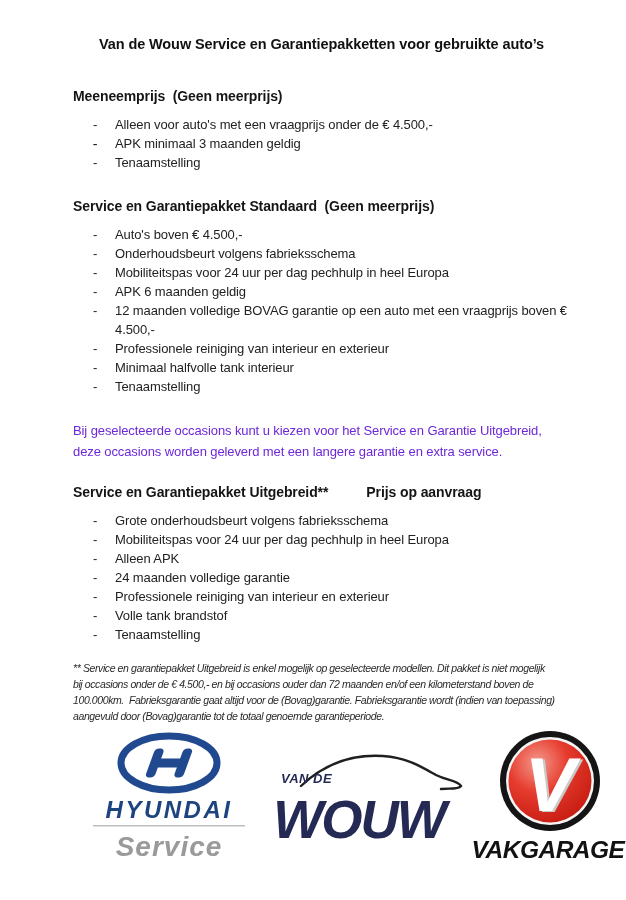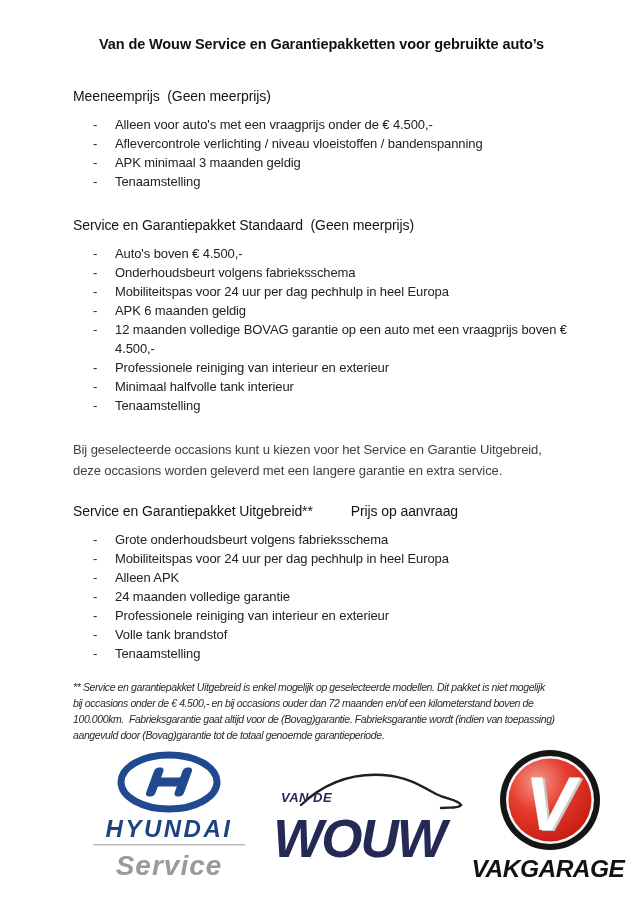--- a/index.html
+++ b/index.html
@@ -7,35 +7,35 @@
   .page {
     width:626px; height:900px; background:#ffffff; overflow:hidden;
     font-family:"Liberation Sans", sans-serif; color:#1c1c1c; position:relative;
   }
   .content { padding:36px 56px 0 73px; }
   .title {
     text-align:center; font-weight:bold; font-size:14.5px; color:#111;
     letter-spacing:-0.1px;
   }
   .heading {
-    font-size:14px; font-weight:normal; color:#151515; letter-spacing:-0.1px;
+    font-size:14px; font-weight:bold; color:#151515; letter-spacing:-0.1px;
     white-space:pre-wrap;
   }
   .heading.h-s1 { margin-top:36px; }
   .heading.h-s2 { margin-top:26px; }
   .heading.h-s3 { margin-top:22px; }
   .price-note { margin-left:38px; white-space:pre-wrap; }
   ul.bullets { list-style:none; margin:11px 0 0 0; }
   ul.bullets li {
     position:relative; padding-left:42px; font-size:13px; line-height:19px;
     color:#222; letter-spacing:-0.1px;
   }
   ul.bullets li .dash-marker { position:absolute; left:20px; top:0; }
   .intro { margin-top:24px; }
-  .intro-line { font-size:13px; line-height:21px; color:#404040; letter-spacing:-0.1px; }
+  .intro-line { font-size:13px; line-height:21px; color:#6d28d9; letter-spacing:-0.1px; }
   .footnote { margin-top:16px; margin-right:-18px;font-style:italic; }
   .fn-line {
     font-size:10.5px; line-height:16px; color:#2a2a2a; letter-spacing:-0.4px;
     white-space:pre-wrap;
   }
   .logo-row {
     display:flex; justify-content:space-between; align-items:center;
     padding:0 8px 0 12px; margin-top:5px; height:142px;
   }
   .logo { flex:0 0 auto;font-style:italic; }
@@ -48,21 +48,21 @@
   <div class="content">
 
     <div class="title">Van de Wouw Service en Garantiepakketten voor gebruikte auto’s</div>
 
     <section>
       <h2 class="heading h-s1">Meeneemprijs  (Geen meerprijs)</h2>
       <ul class="bullets">
 
           <li><span class="dash-marker">-</span><span>Alleen voor auto's met een vraagprijs onder de € 4.500,-</span></li>
 
-          <li><span class="dash-marker">-</span><span>Aflevercontrole verlichting / niveau vloeistoffen / bandenspanning</span></li>
+          <li><span class="dash-marker">-</span></li>
 
           <li><span class="dash-marker">-</span><span>APK minimaal 3 maanden geldig</span></li>
 
           <li><span class="dash-marker">-</span><span>Tenaamstelling</span></li>
         </ul>
     </section>
 
     <section>
       <h2 class="heading h-s2">Service en Garantiepakket Standaard  (Geen meerprijs)</h2>
       <ul class="bullets">

